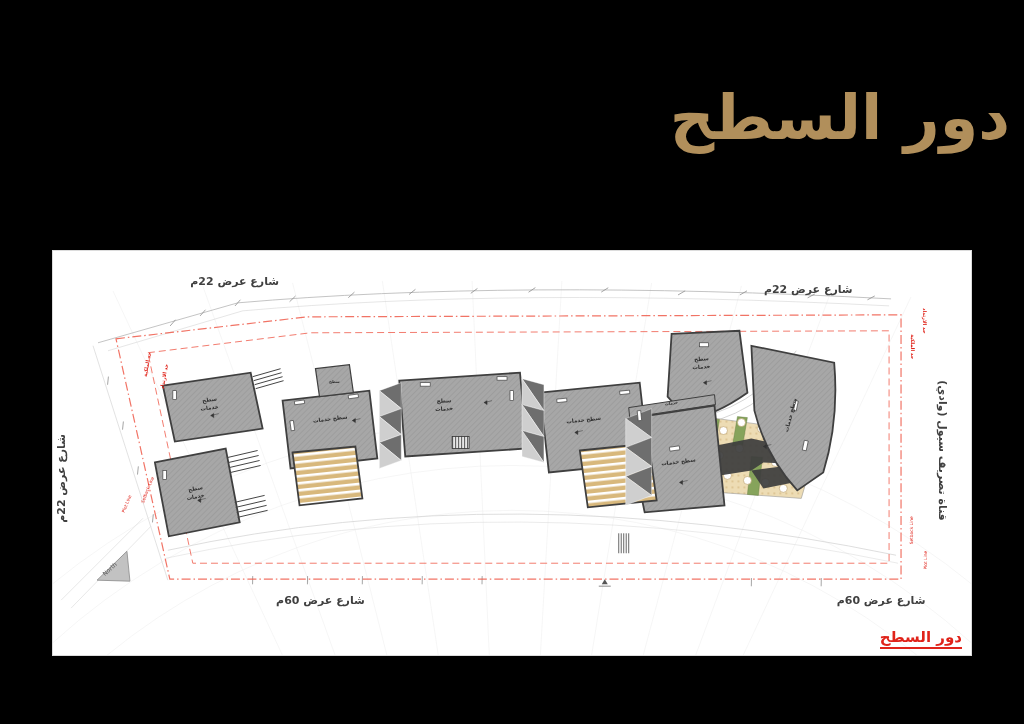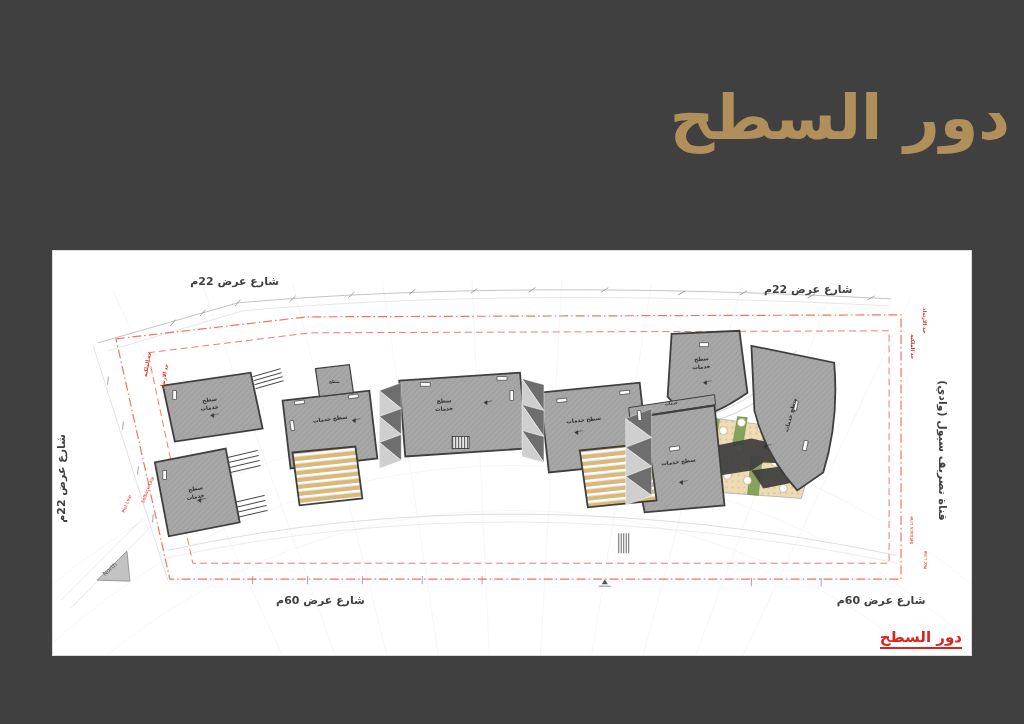--- a/index.html
+++ b/index.html
@@ -1,16 +1,16 @@
 <!DOCTYPE html>
 <html><head>
 <meta charset="utf-8">
 <style>
   html,body{margin:0;padding:0;background:#ffffff;}
-  .page{position:relative;width:1024px;height:724px;background:#404040;overflow:hidden;
+  .page{position:relative;width:1024px;height:724px;background:#000000;overflow:hidden;
         font-family:"DejaVu Sans",sans-serif;}
   .main-title{position:absolute;top:84px;right:14px;margin:0;font-size:62px;line-height:1.1;
         font-weight:bold;color:#b18f5b;direction:rtl;}
   .plan-box{position:absolute;left:52px;top:250px;width:920px;height:406px;
         border:1px solid #dcdcdc;box-sizing:border-box;background:#fff;}
   .plan-box svg{display:block;width:100%;height:100%;}
   .footer-label{position:absolute;right:9px;bottom:6px;color:#e0231a;font-weight:bold;
         font-size:15px;border-bottom:2px solid #e0231a;padding-bottom:1px;direction:rtl;}
   svg text{fill:#3c3c3c;}
   .street-lb{font-size:11px;font-weight:600;fill:#404040;}

